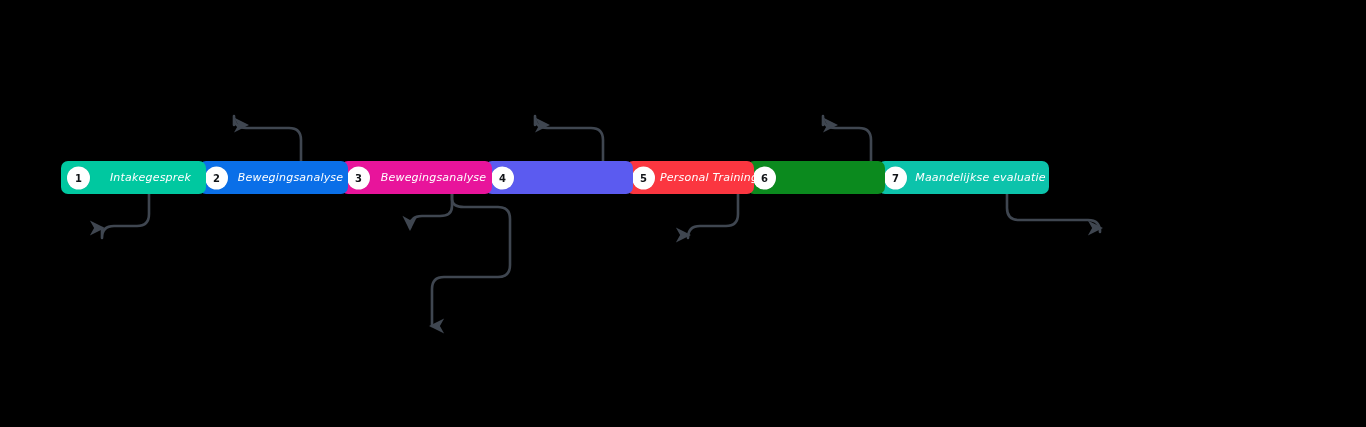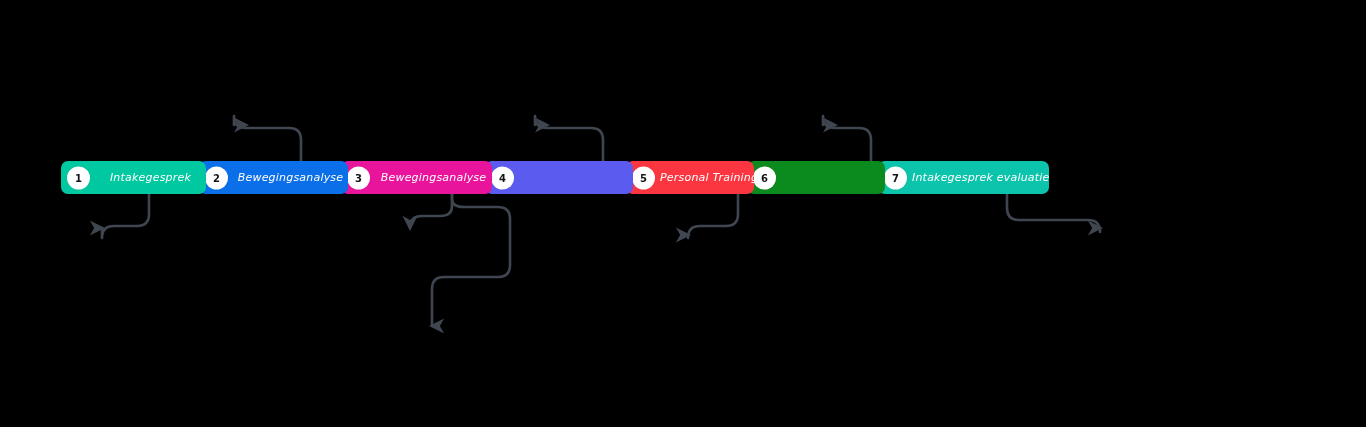--- a/index.html
+++ b/index.html
@@ -148,17 +148,17 @@
       <span class="seg-badge" style="background: rgb(255, 255, 255); color: rgb(17, 20, 24);">5</span>
       <span class="seg-label" style="color: rgb(255, 255, 255); text-align: right;">Personal Training</span>
     </div>
 
     <div class="seg" style="width:138px;background:#0b8a1e;margin-right:-7px;z-index:2;">
       <span class="seg-badge" style="background: rgb(255, 255, 255); color: rgb(17, 20, 24);">6</span>
     </div>
 
     <div class="seg" style="width:171px;background:#0cc3ab;z-index:1;">
       <span class="seg-badge" style="background: rgb(255, 255, 255); color: rgb(17, 20, 24);">7</span>
-      <span class="seg-label" style="color: rgb(255, 255, 255);">Intakegesprek evaluatie</span>
+      <span class="seg-label" style="color: rgb(255, 255, 255);">Maandelijkse evaluatie</span>
     </div>
 
   </div>
 </div>
 
 </body></html>

